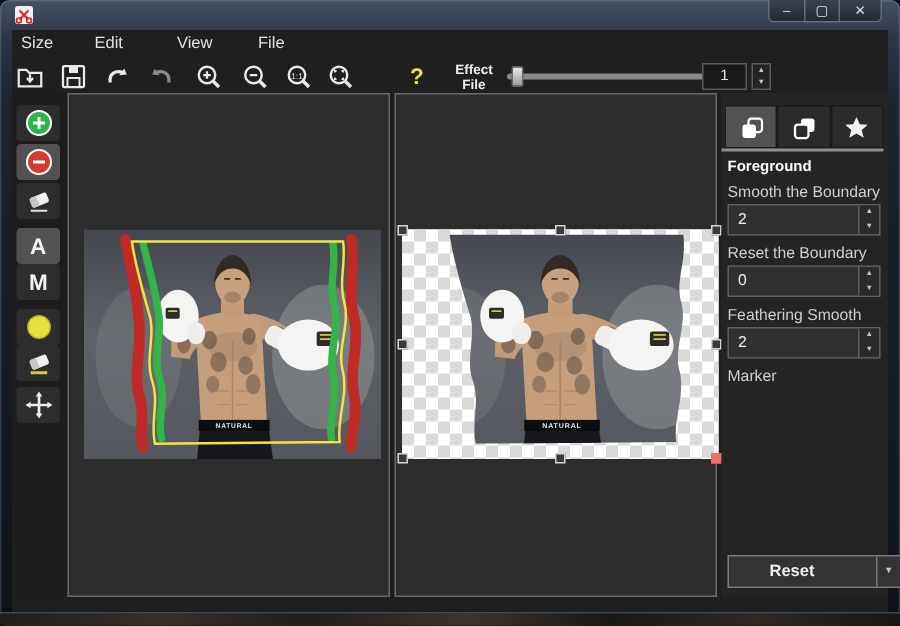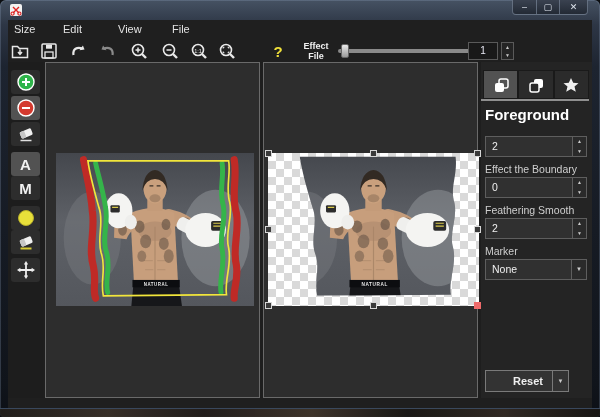--- a/index.html
+++ b/index.html
@@ -67,30 +67,30 @@
   .handle { position:absolute; width:7px; height:7px; background:#3a3a3a;
             border:1px solid #d6d6d6; }
   .handle.red { background:#ef6a6a; border-color:#ef6a6a; }
   
   .inspector { position:absolute; left:473px; top:0; width:111px; height:336px; background:#242424; }
   .tabs { position:absolute; left:2px; top:8px; width:106px; height:29px; display:flex; }
   .tab { flex:1; background:#2b2b2b; display:flex; align-items:center; justify-content:center;
             border:1px solid #1a1a1a; }
   .tab.active { background:#525252; }
   .tab-sep { position:absolute; left:0px; top:37px; width:108px; height:2px; background:#8f8f8f; }
-  .section-title { position:absolute; left:4px; top:44px; font-size:15px; font-weight:bold; color:#ffffff; }
+  .section-title { position:absolute; left:4px; top:44px; font-size:10px; font-weight:bold; color:#ffffff; }
   .field-label { position:absolute; left:4px; font-size:10.5px; color:#cfcfcf; }
   .spinbox, .dropdown { position:absolute; left:4px; width:102px; height:21px;
             background:#303030; border:1px solid #5e5e5e; }
   .spin-val { position:absolute; left:6px; top:3px; font-size:10.5px; color:#efefef; }
   .spin-arrows { position:absolute; right:0; top:0; width:14px; height:19px;
             border-left:1px solid #5e5e5e; display:flex; flex-direction:column; background:#2a2a2a; }
   .dd-arrow { position:absolute; right:0; top:0; width:15px; height:19px; border-left:1px solid #5e5e5e;
             background:#2a2a2a; color:#cccccc; font-size:6px; text-align:center; line-height:19px; }
-  .reset-btn { position:absolute; left:4px; top:308px; width:84px; height:22px;
+  .reset-btn { position:absolute; left:4px; top:308px; width:116px; height:22px;
             background:#333333; border:1px solid #7a7a7a; }
   .reset-label { position:absolute; left:0; top:4px; width:84px; text-align:center;
             font-size:11px; font-weight:bold; color:#efefef; }
   .reset-dd { position:absolute; right:0; top:0; width:16px; height:20px; border-left:1px solid #7a7a7a;
             color:#cccccc; font-size:6px; text-align:center; line-height:20px; }
   
   .statusbar { position:absolute; left:0; top:398px; width:584px; height:10px; background:#4d7c0f; }
   .zoom-level { position:absolute; right:16px; top:-1px; font-size:9.5px; color:#cfcfcf; }
   .grip { position:absolute; right:2px; top:2px; width:8px; height:8px;
             background:linear-gradient(135deg,transparent 50%,#8a8a8a 50%,#8a8a8a 60%,transparent 60%,transparent 70%,#8a8a8a 70%,#8a8a8a 80%,transparent 80%,transparent 90%,#8a8a8a 90%); }
@@ -353,51 +353,48 @@
           <span class="tab">
             <svg width="18" height="18">
               <polygon points="9,2 11.2,6.8 16.5,7.2 12.5,10.6 13.8,15.8 9,13 4.2,15.8 5.5,10.6 1.5,7.2 6.8,6.8" fill="#f0f0f0"></polygon>
             </svg>
             </span>
         </div>
         <div class="tab-sep"></div>
 
         <div class="section-title">Foreground</div>
 
+        <span class="field-label" style="top:60px">Smooth the Boundary</span>
         <span class="spinbox" style="top:74px">
           <span class="spin-val">2</span>
           <span class="spin-arrows">
               <i>▲</i>
               <i>▼</i>
             </span>
         </span>
 
-        <span class="field-label" style="top:101px">Effect the Boundary</span>
+        <span class="field-label" style="top:101px">Reset the Boundary</span>
         <span class="spinbox" style="top:115px">
           <span class="spin-val">0</span>
           <span class="spin-arrows">
               <i>▲</i>
               <i>▼</i>
             </span>
         </span>
 
         <span class="field-label" style="top:142px">Feathering Smooth</span>
         <span class="spinbox" style="top:156px">
           <span class="spin-val">2</span>
           <span class="spin-arrows">
               <i>▲</i>
               <i>▼</i>
             </span>
         </span>
 
         <span class="field-label" style="top:183px">Marker</span>
-        <span class="dropdown" style="top:197px">
-          <span class="spin-val">None</span>
-          <span class="dd-arrow">▼</span>
-        </span>
 
         <span class="reset-btn">
           <span class="reset-label">Reset</span>
           <span class="reset-dd">▼</span>
         </span>
       </div>
     </div>
 
     <div class="statusbar">
       <span class="zoom-level">91%</span>

